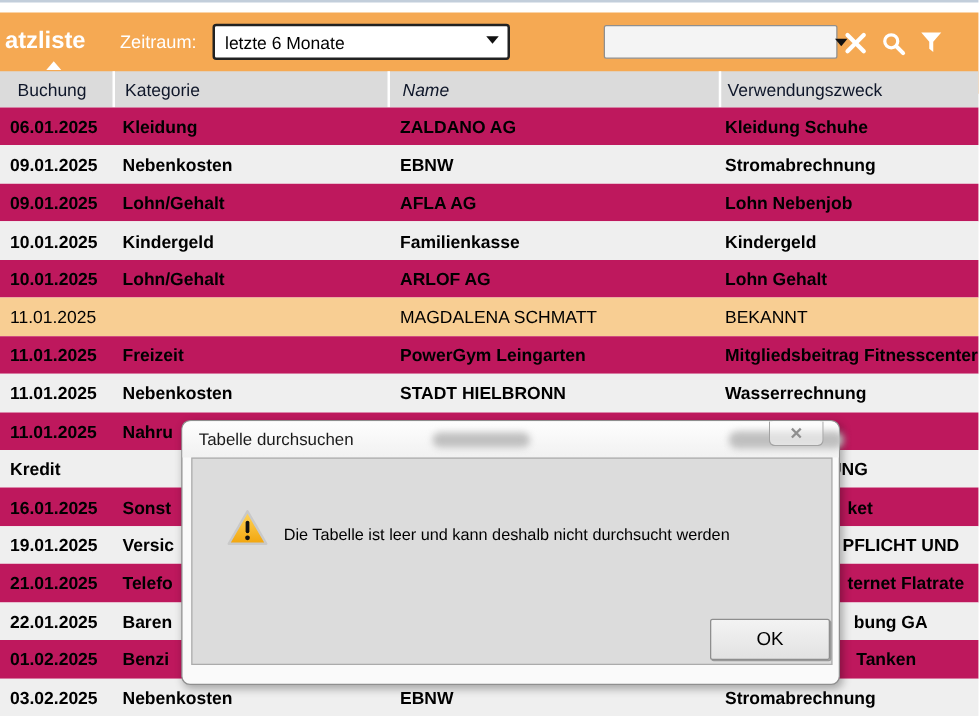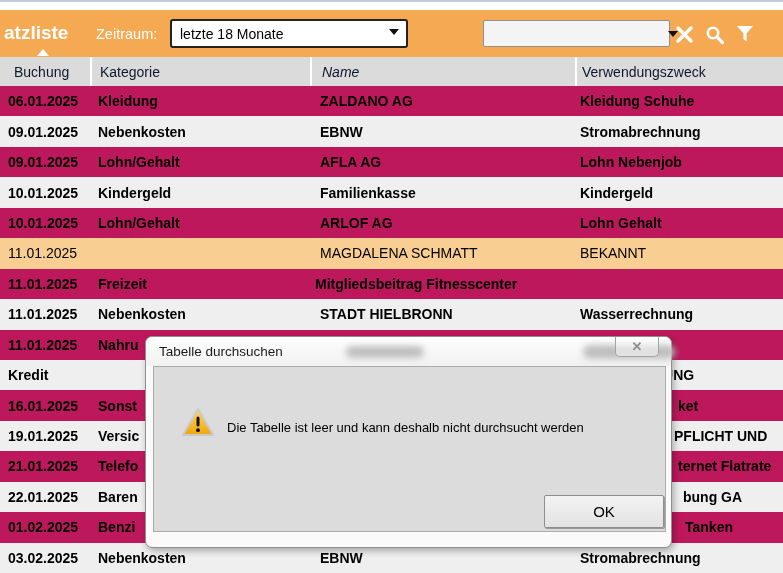--- a/index.html
+++ b/index.html
@@ -61,37 +61,37 @@
   .blur-blob{position:absolute;background:#bfbfbf;filter:blur(3px);border-radius:7px;}
   .blob1{left:200px;top:9px;width:78px;height:12px;}
   .blob2{left:437px;top:8px;width:92px;height:14px;}
   .dlg-close{position:absolute;right:12px;top:0;width:44px;height:20px;background:rgba(252,252,252,0.55);
     border:1px solid #a3a3a3;border-top:none;border-radius:0 0 5px 5px;display:flex;align-items:center;
     justify-content:center;font-size:13px;font-weight:700;color:#8f8f8f;cursor:pointer;box-sizing:border-box;}
   .dlg-panel{position:absolute;left:7px;top:29px;width:513px;height:166px;background:var(--panel);
     border:1px solid #ababab;box-sizing:border-box;}
   .warn-icon{position:absolute;left:27px;top:40px;}
   .dlg-message{position:absolute;left:73px;top:53px;font-size:13px;color:#000;white-space:nowrap;}
-  .ok-btn{position:absolute;right:1px;bottom:3px;width:120px;height:33px;background:linear-gradient(#f3f3f3,#e2e2e2);
+  .ok-btn{position:absolute;right:1px;bottom:3px;width:96px;height:33px;background:linear-gradient(#f3f3f3,#e2e2e2);
     border:1px solid #8e8e8e;border-radius:2px;box-shadow:1px 1px 0 rgba(0,0,0,0.3);font-size:15px;
     font-family:"Liberation Sans",sans-serif;color:#000;cursor:pointer;}
 </style>
 </head>
 <body>
 
 <div class="screen">
 
   <div class="top-strip"></div>
 
   <div class="appbar">
     <div class="app-title">atzliste</div>
 
     <span class="bar-label lbl-zeitraum">Zeitraum:</span>
     <div class="select-box">
-      <span>letzte 18 Monate</span>
+      <span>letzte 6 Monate</span>
       <span class="arrow"></span>
     </div>
 
     <span class="bar-label lbl-suchtext">Suchtext:</span>
     <div class="combo-box">
       <input type="text" value="" style="">
       <span class="arrow-zone">
         <span class="arrow"></span>
       </span>
     </div>
@@ -156,20 +156,21 @@
       </div>
       <div class="trow selected">
         <div class="tcell c0">11.01.2025</div>
         <div class="tcell c1"></div>
         <div class="tcell c2">MAGDALENA SCHMATT</div>
         <div class="tcell c3">BEKANNT</div>
       </div>
       <div class="trow">
         <div class="tcell c0">11.01.2025</div>
         <div class="tcell c1">Freizeit</div>
+        <div class="tcell c2">PowerGym Leingarten</div>
         <div class="tcell c3">Mitgliedsbeitrag Fitnesscenter</div>
       </div>
       <div class="trow alt">
         <div class="tcell c0">11.01.2025</div>
         <div class="tcell c1">Nebenkosten</div>
         <div class="tcell c2">STADT HIELBRONN</div>
         <div class="tcell c3">Wasserrechnung</div>
       </div>
       <div class="trow">
         <div class="tcell c0">11.01.2025</div>

